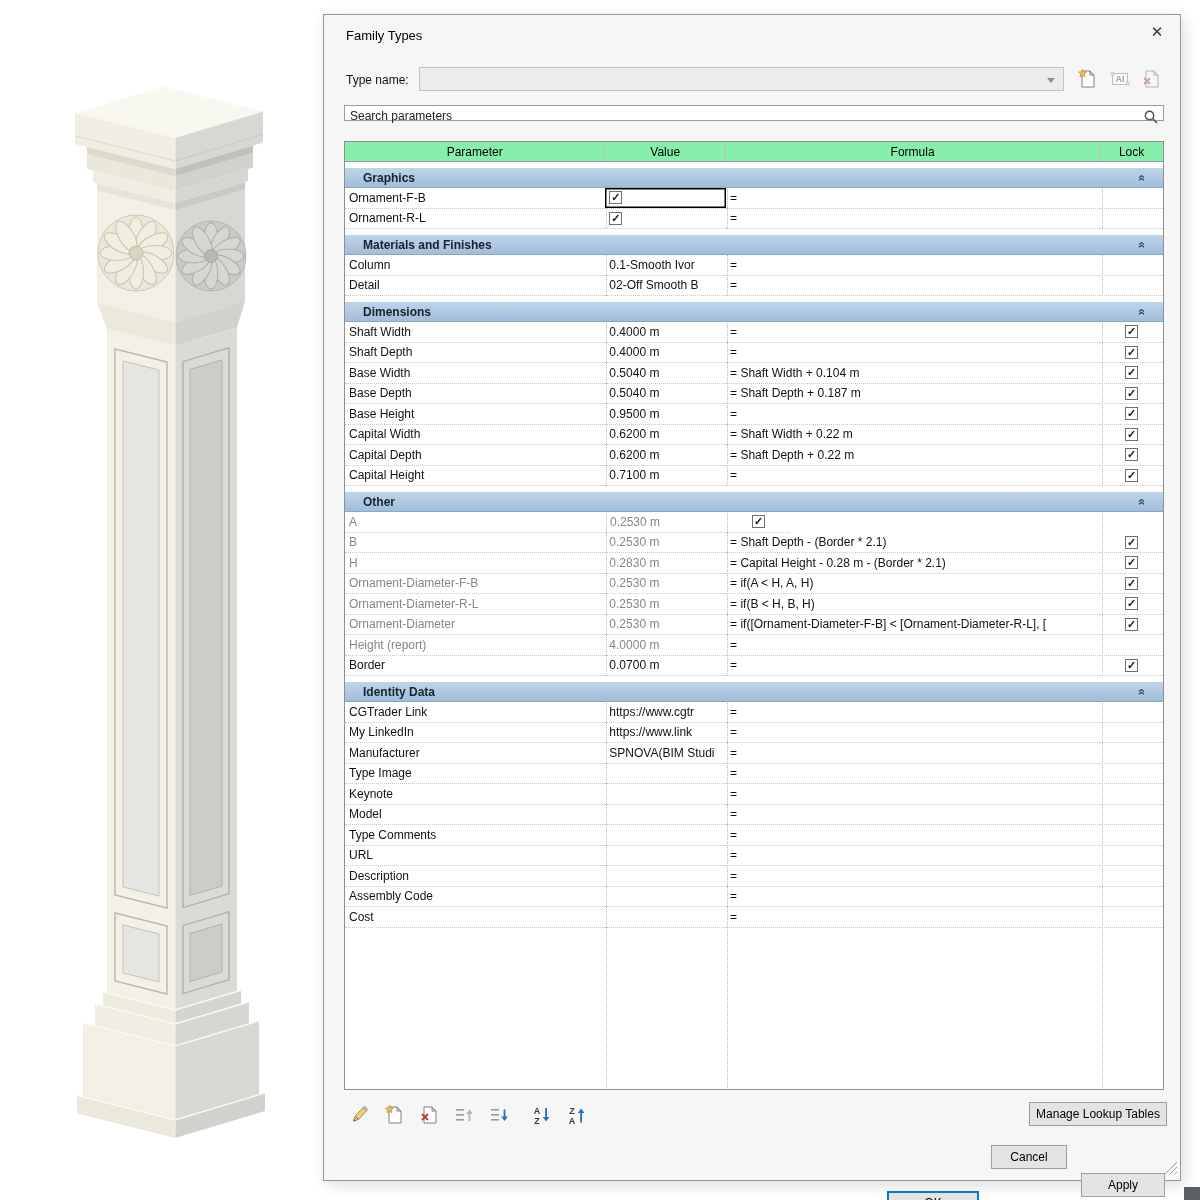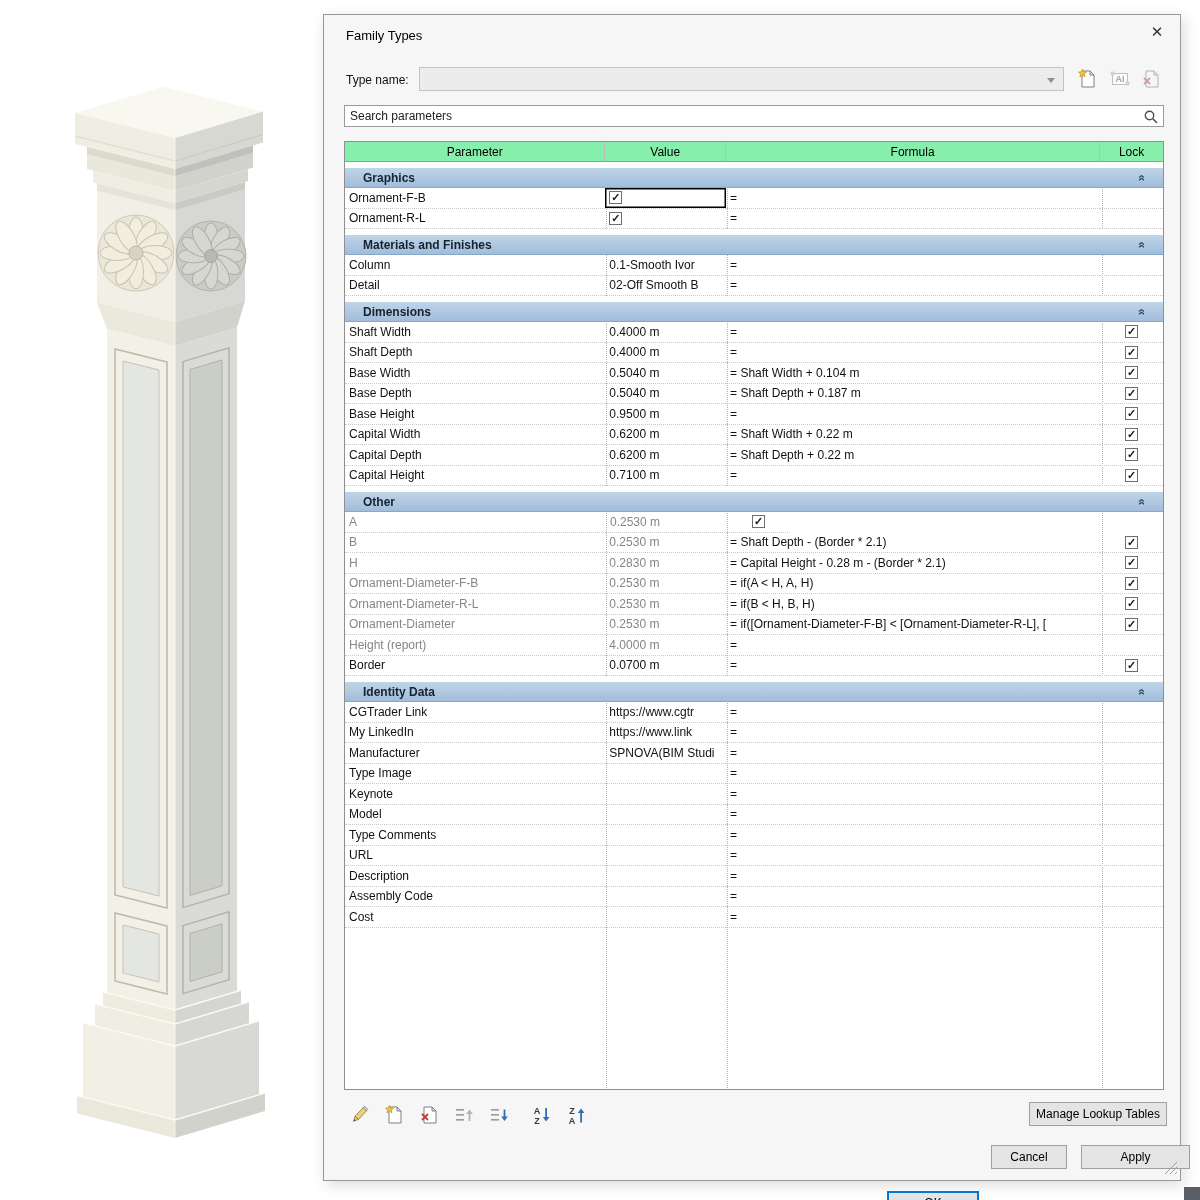--- a/index.html
+++ b/index.html
@@ -19,21 +19,21 @@
   .close{position:absolute;right:0;top:0;width:46px;height:34px;display:flex;align-items:center;justify-content:center;
          font-size:15px;color:#333;cursor:default}
 
   .type-label{position:absolute;left:22px;top:58px}
   .combo{position:absolute;left:95px;top:52px;width:645px;height:24px;background:#ececec;border:1px solid #c3c3c3}
   .combo .chev{position:absolute;right:8px;top:10px;width:0;height:0;border-left:4px solid transparent;
                border-right:4px solid transparent;border-top:5px solid #8f8f8f}
   .combo .val{position:absolute;left:5px;top:4px;color:#555}
   .tool{position:absolute;top:51px;width:26px;height:26px;display:flex;align-items:center;justify-content:flex-end}
 
-  .search{position:absolute;left:20px;top:90px;width:820px;height:22px;background:#fff;border:1px solid #9b9b9b}
+  .search{position:absolute;left:20px;top:90px;width:820px;height:16px;background:#fff;border:1px solid #9b9b9b}
   .search .ph{position:absolute;left:5px;top:3px;color:#222}
   .search .mag{position:absolute;right:4px;top:3px}
 
   
   .table{position:absolute;left:20px;top:126px;width:820px;height:949px;background:#fff;border:1px solid #8f8f8f;overflow:hidden}
   .thead{display:flex;height:20px;background:#86efac;border-bottom:1px solid #9b9b9b}
   .th{display:flex;align-items:center;justify-content:center;border-right:1px solid #bdbdbd;color:#000}
   .th:nth-child(1){width:261px}.th:nth-child(2){width:121px}.th:nth-child(3){width:375px}.th:nth-child(4){width:63px;border-right:none}
   .tbody{position:relative;height:928px;overflow:hidden}
   .vsep{position:absolute;top:0;bottom:0;width:0;border-left:1px dotted #b4b4b4}
@@ -523,21 +523,21 @@
         <polygon points="11.8,9 15.1,4.4 18.4,9" fill="#2e6fb8"></polygon>
       </svg>
     </span>
 
     <div class="btn" style="left:705px;top:1087px;width:138px">Manage Lookup Tables</div>
 
     <a class="help-link">How do I manage family types?</a>
 
     <div class="btn default" style="left:563px;top:1176px;width:92px">OK</div>
     <div class="btn" style="left:667px;top:1130px;width:76px">Cancel</div>
-    <div class="btn" style="left:757px;top:1130px;width:109px">Apply</div>
+    <div class="btn" style="left:757px;top:1158px;width:84px">Apply</div>
 
     <span class="grip">
       <svg width="14" height="14">
         <path d="M13 1 L1 13 M13 6 L6 13 M13 11 L11 13" stroke="#a0a0a0" fill="none"></path>
       </svg>
     </span>
   </div>
 
   <div class="taskbar-sliver"></div>
 </div>

